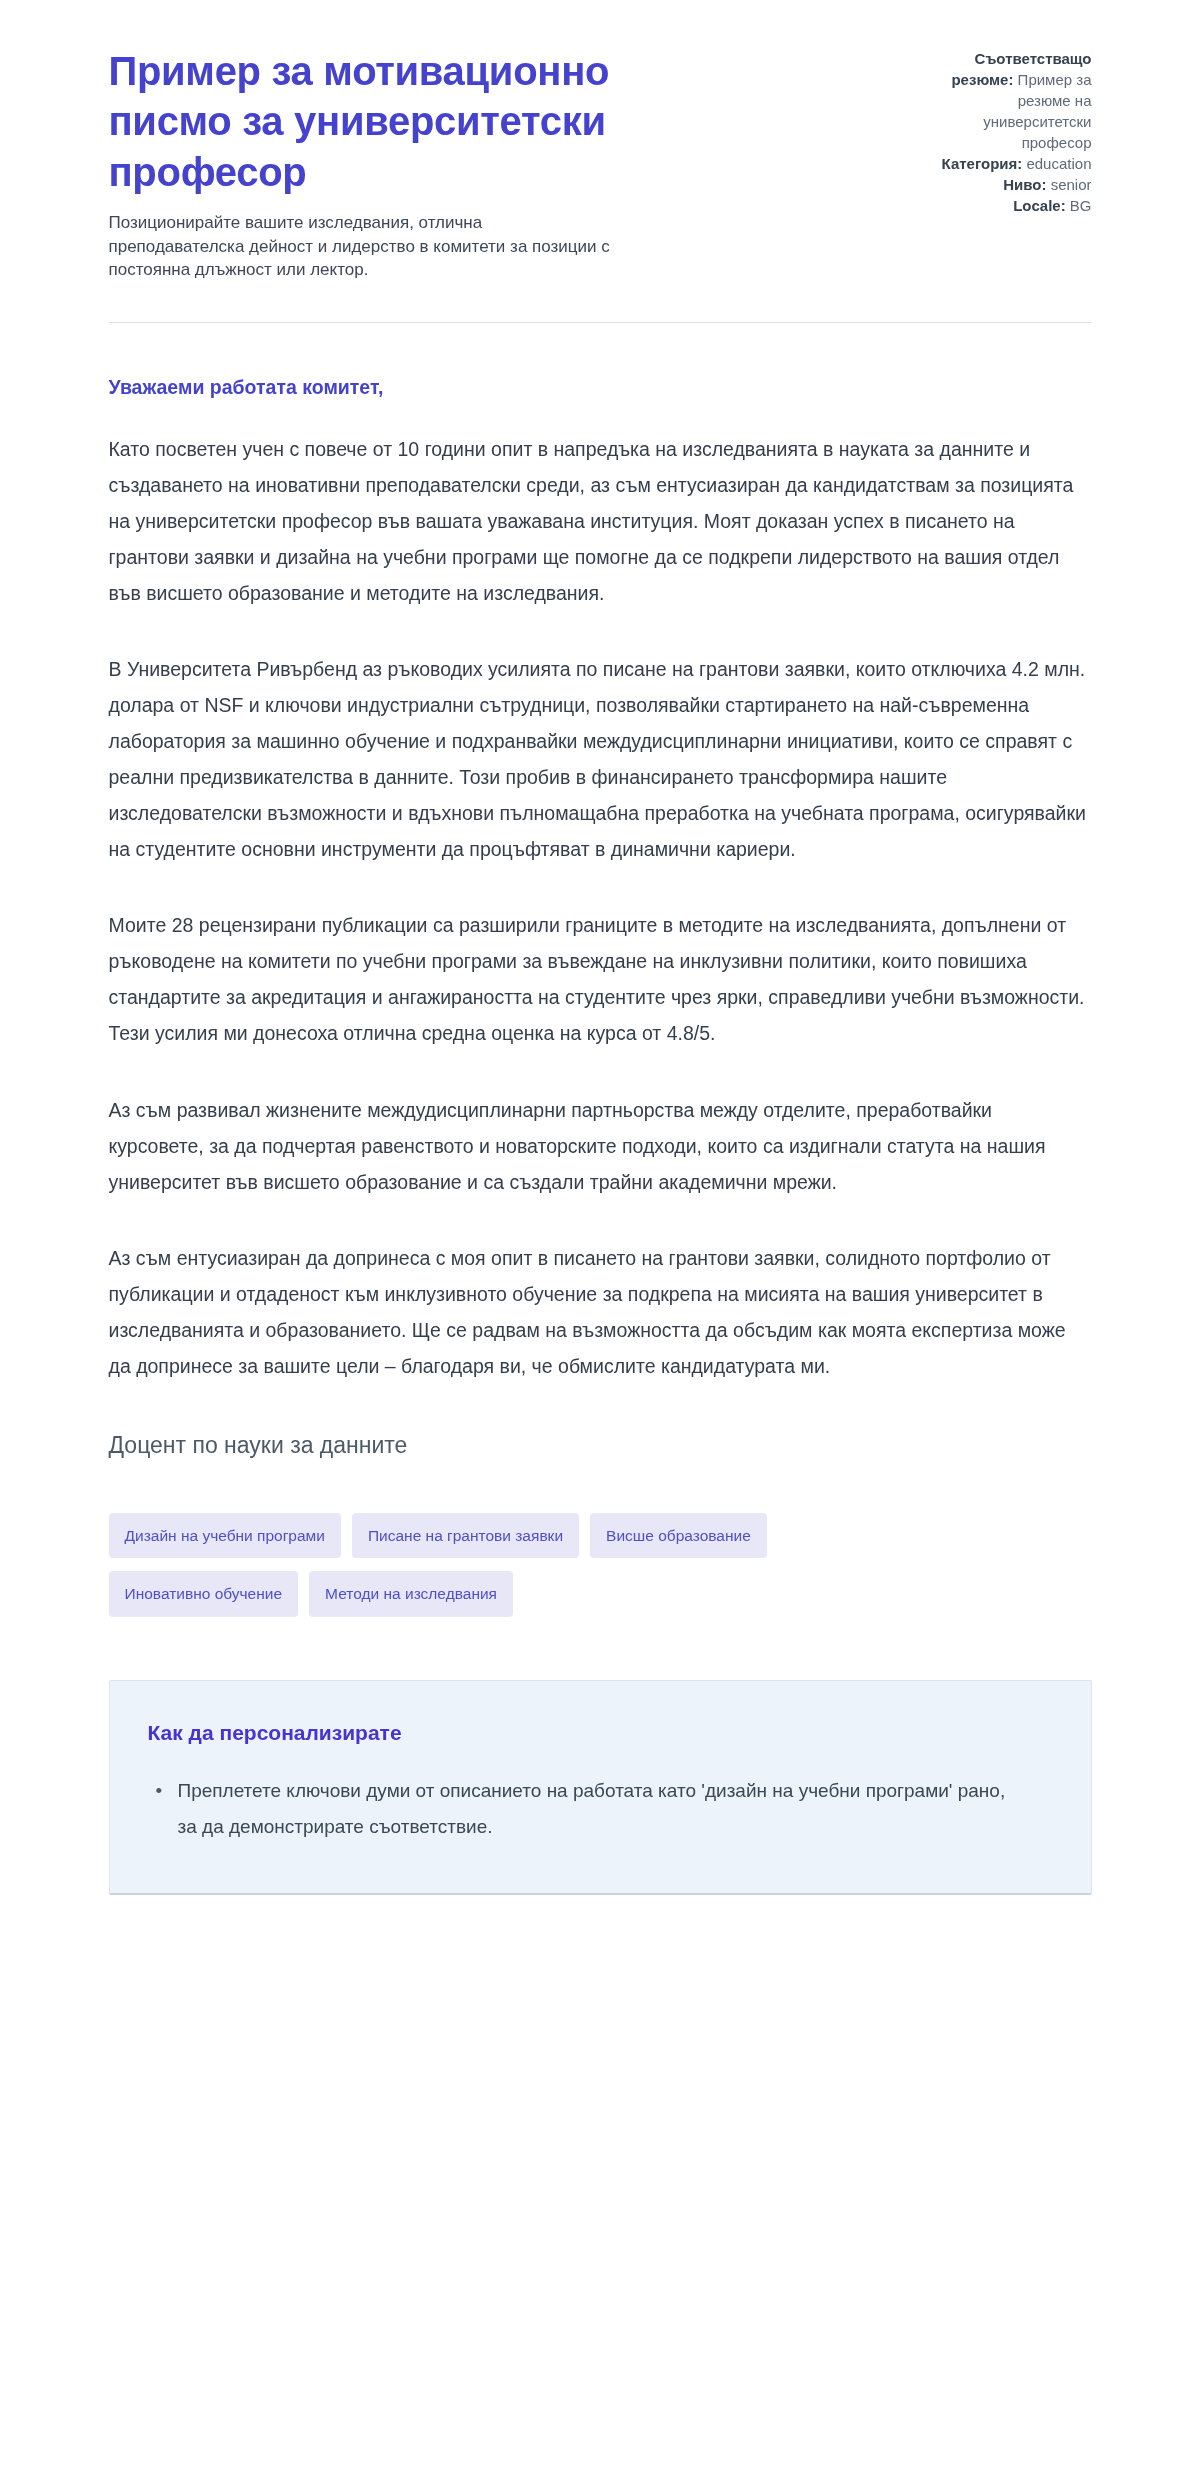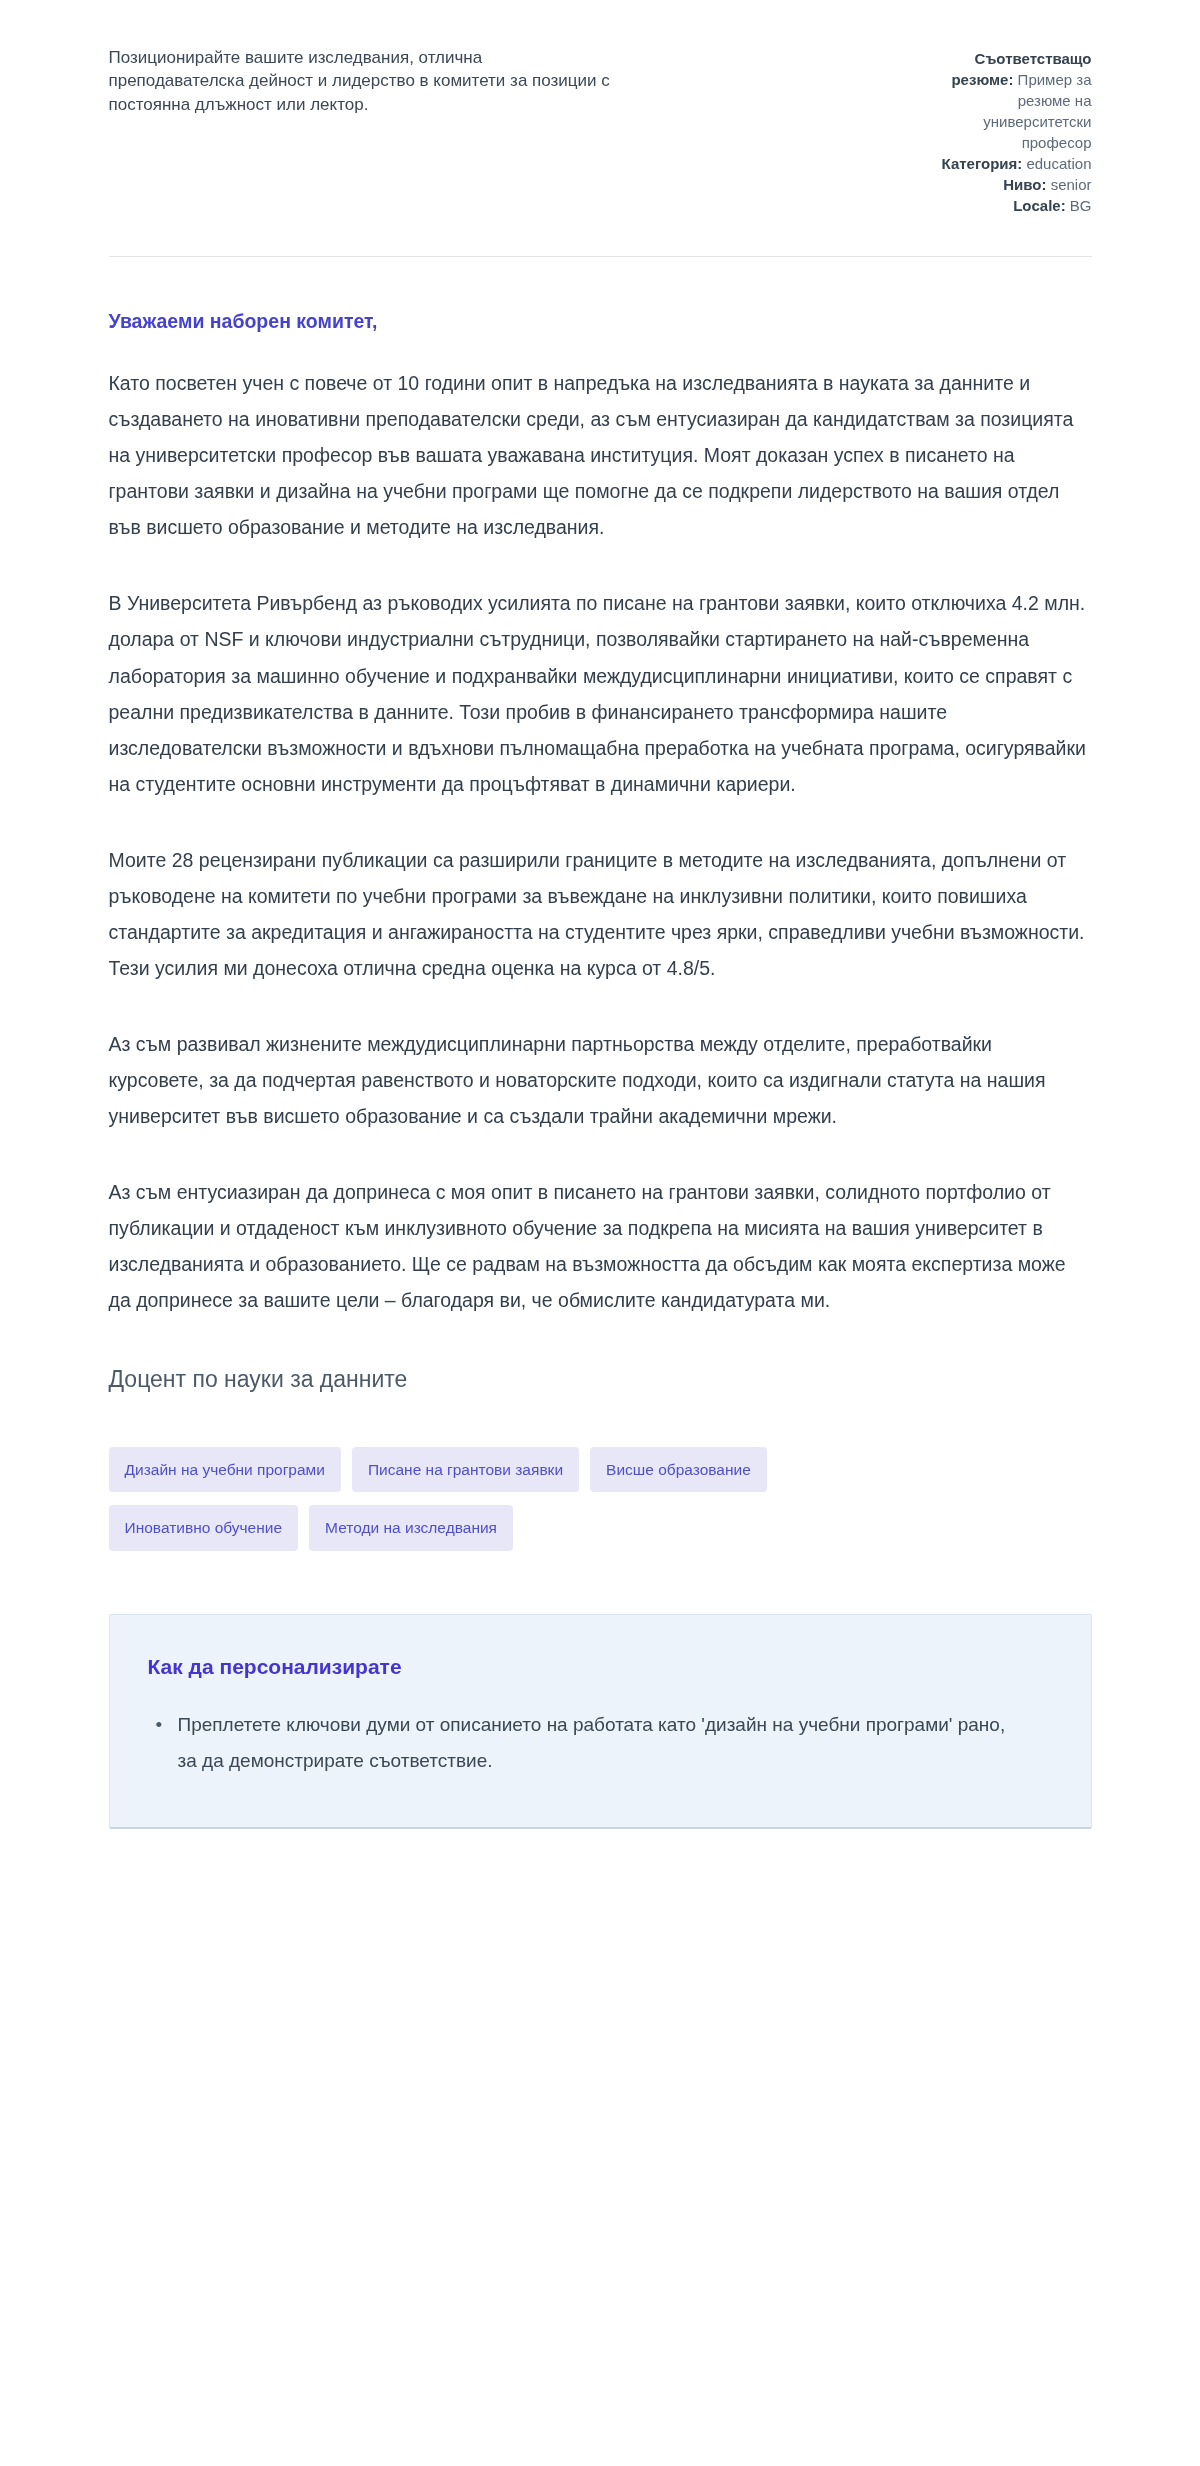--- a/index.html
+++ b/index.html
@@ -119,34 +119,35 @@
     color:var(--sig-title);
   }
 </style>
 </head>
 <body>
 
 <main class="page">
 
   <header class="header">
     <div class="header-left">
+      <h1 class="title">Пример за мотивационно писмо за университетски професор</h1>
       <p class="subtitle">Позиционирайте вашите изследвания, отлична преподавателска дейност и лидерство в комитети за позиции с постоянна длъжност или лектор.</p>
     </div>
     <aside class="meta">
       <div class="meta-item"><span class="meta-label">Съответстващо резюме:</span> <span class="meta-value">Пример за резюме на университетски професор</span></div>
       <div class="meta-item"><span class="meta-label">Категория:</span> <span class="meta-value">education</span></div>
       <div class="meta-item"><span class="meta-label">Ниво:</span> <span class="meta-value">senior</span></div>
       <div class="meta-item"><span class="meta-label">Locale:</span> <span class="meta-value">BG</span></div>
     </aside>
   </header>
 
   <hr class="divider">
 
   <section class="letter">
-    <p class="greeting">Уважаеми наборен комитет,</p>
+    <p class="greeting">Уважаеми работата комитет,</p>
     <p class="para">Като посветен учен с повече от 10 години опит в напредъка на изследванията в науката за данните и създаването на иновативни преподавателски среди, аз съм ентусиазиран да кандидатствам за позицията на университетски професор във вашата уважавана институция. Моят доказан успех в писането на грантови заявки и дизайна на учебни програми ще помогне да се подкрепи лидерството на вашия отдел във висшето образование и методите на изследвания.</p>
     <p class="para">В Университета Ривърбенд аз ръководих усилията по писане на грантови заявки, които отключиха 4.2 млн. долара от NSF и ключови индустриални сътрудници, позволявайки стартирането на най-съвременна лаборатория за машинно обучение и подхранвайки междудисциплинарни инициативи, които се справят с реални предизвикателства в данните. Този пробив в финансирането трансформира нашите изследователски възможности и вдъхнови пълномащабна преработка на учебната програма, осигурявайки на студентите основни инструменти да процъфтяват в динамични кариери.</p>
     <p class="para">Моите 28 рецензирани публикации са разширили границите в методите на изследванията, допълнени от ръководене на комитети по учебни програми за въвеждане на инклузивни политики, които повишиха стандартите за акредитация и ангажираността на студентите чрез ярки, справедливи учебни възможности. Тези усилия ми донесоха отлична средна оценка на курса от 4.8/5.</p>
     <p class="para">Аз съм развивал жизнените междудисциплинарни партньорства между отделите, преработвайки курсовете, за да подчертая равенството и новаторските подходи, които са издигнали статута на нашия университет във висшето образование и са създали трайни академични мрежи.</p>
     <p class="para">Аз съм ентусиазиран да допринеса с моя опит в писането на грантови заявки, солидното портфолио от публикации и отдаденост към инклузивното обучение за подкрепа на мисията на вашия университет в изследванията и образованието. Ще се радвам на възможността да обсъдим как моята експертиза може да допринесе за вашите цели – благодаря ви, че обмислите кандидатурата ми.</p>
     <p class="sig-title">Доцент по науки за данните</p>
   </section>
 
   <section class="tags">
     <span class="tag">Дизайн на учебни програми</span><span class="tag">Писане на грантови заявки</span><span class="tag">Висше образование</span><br>

